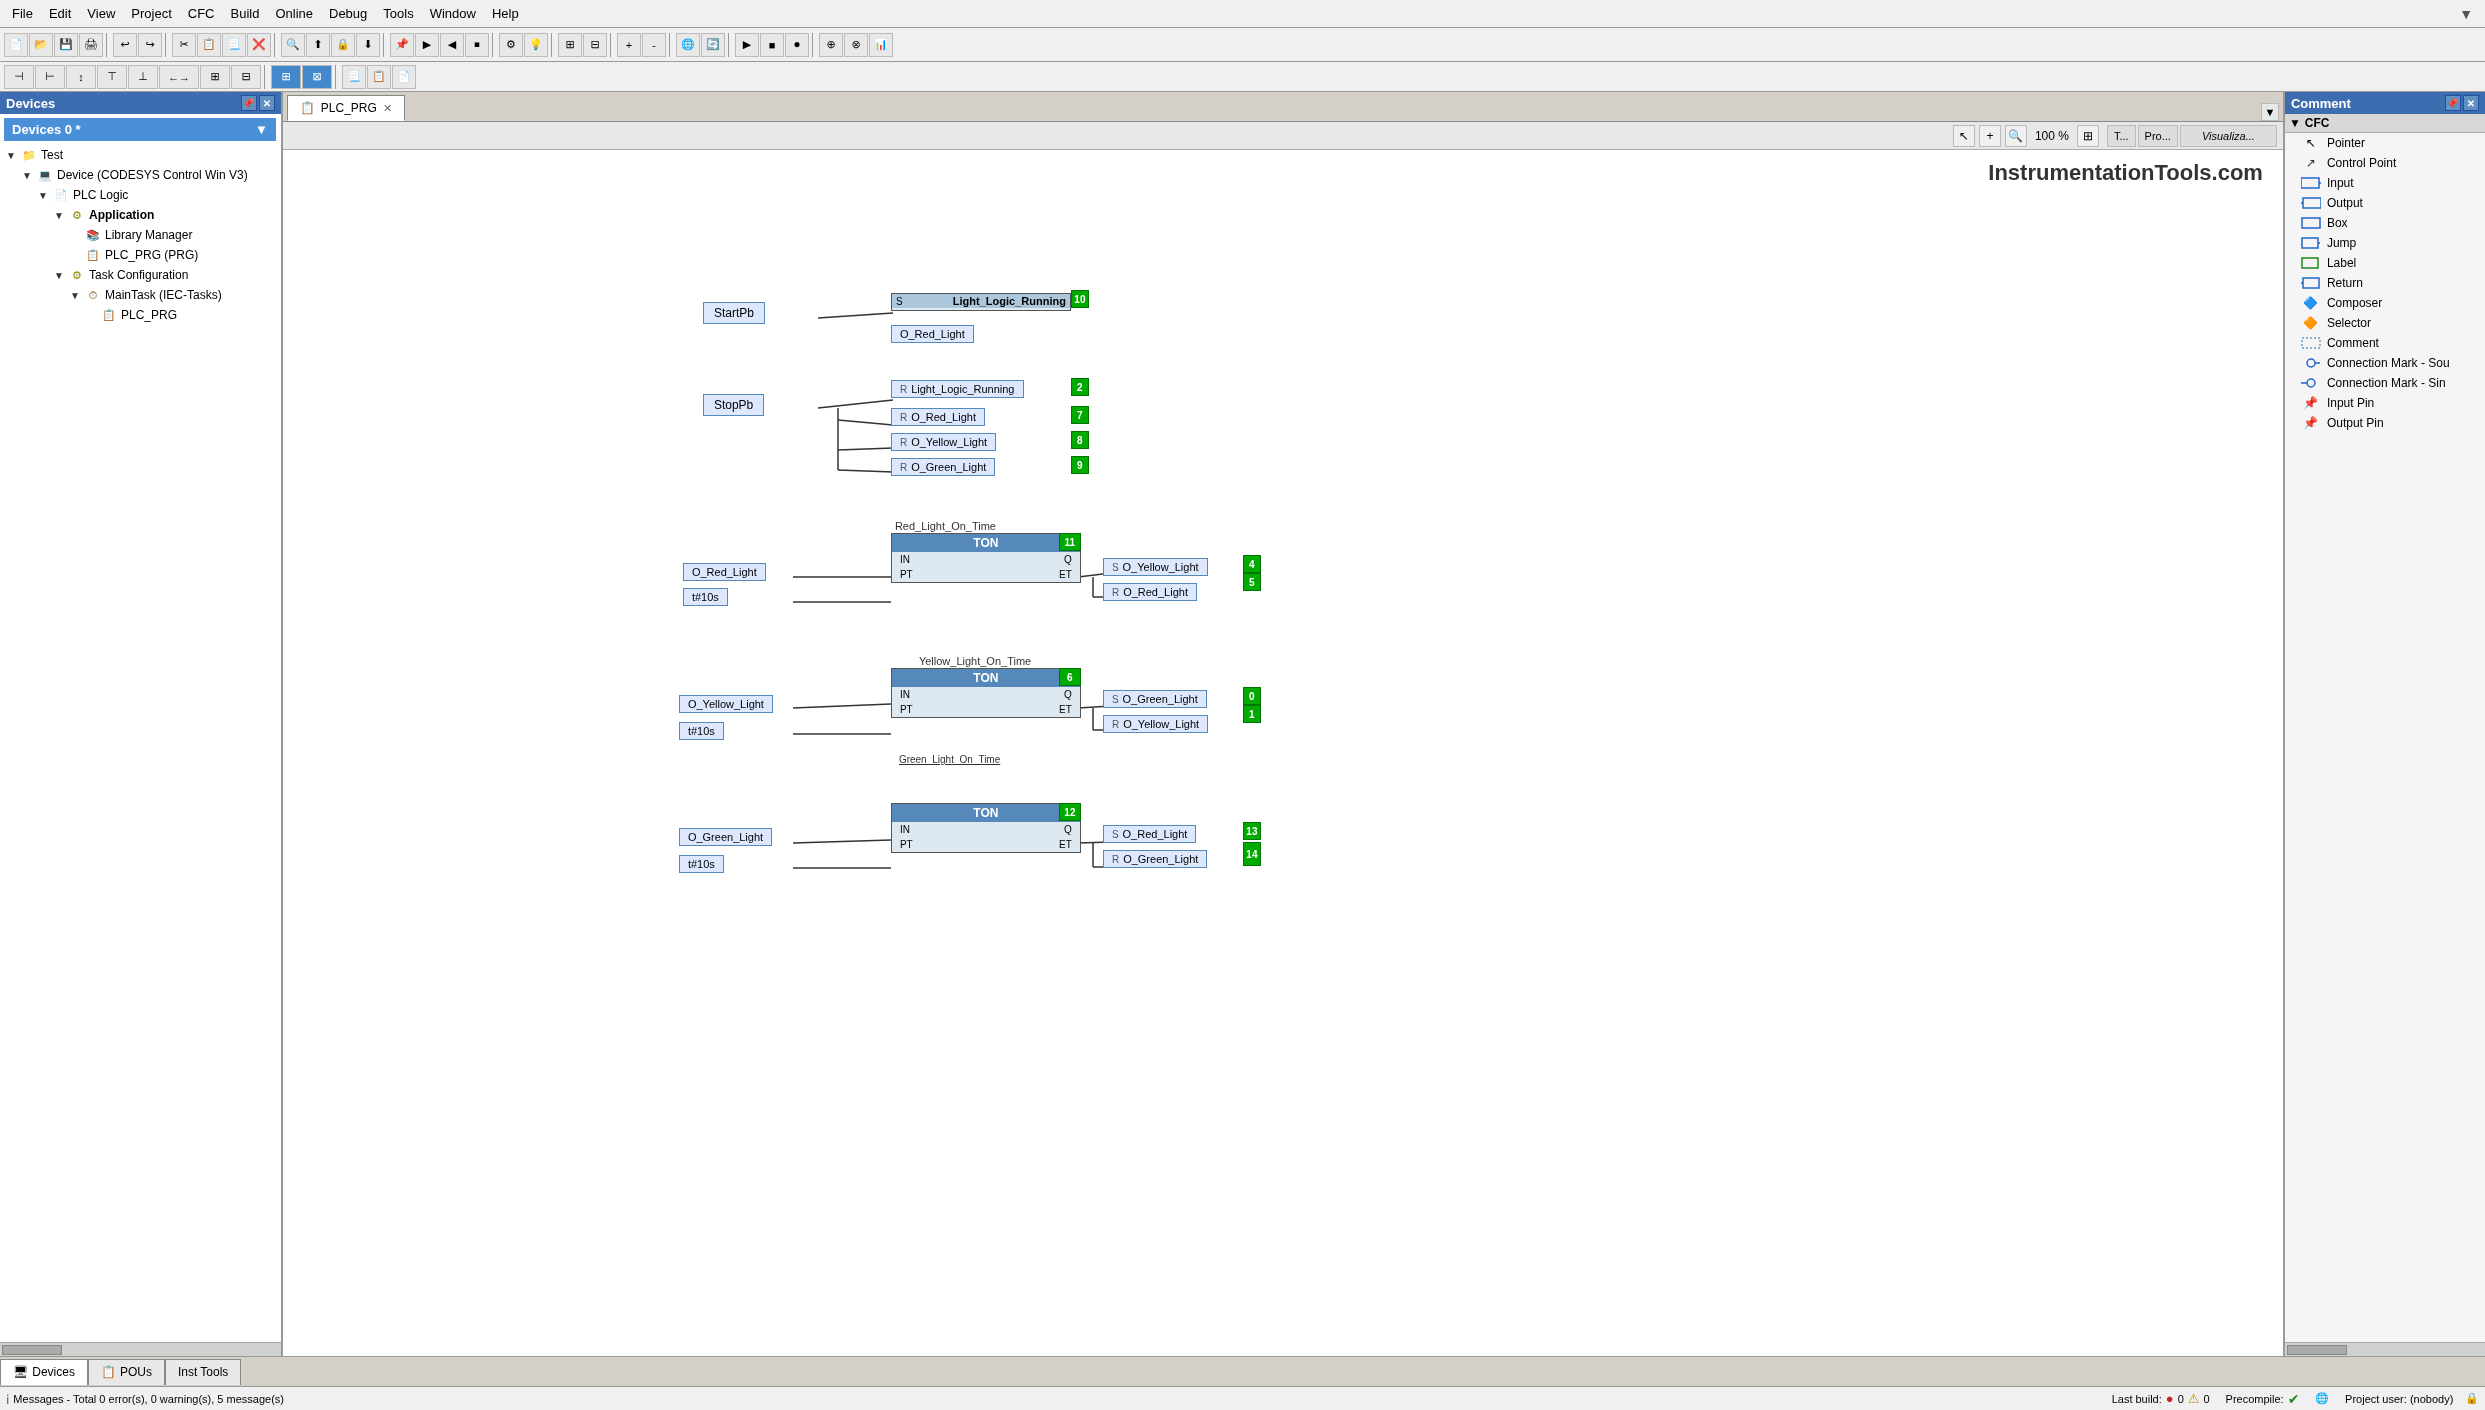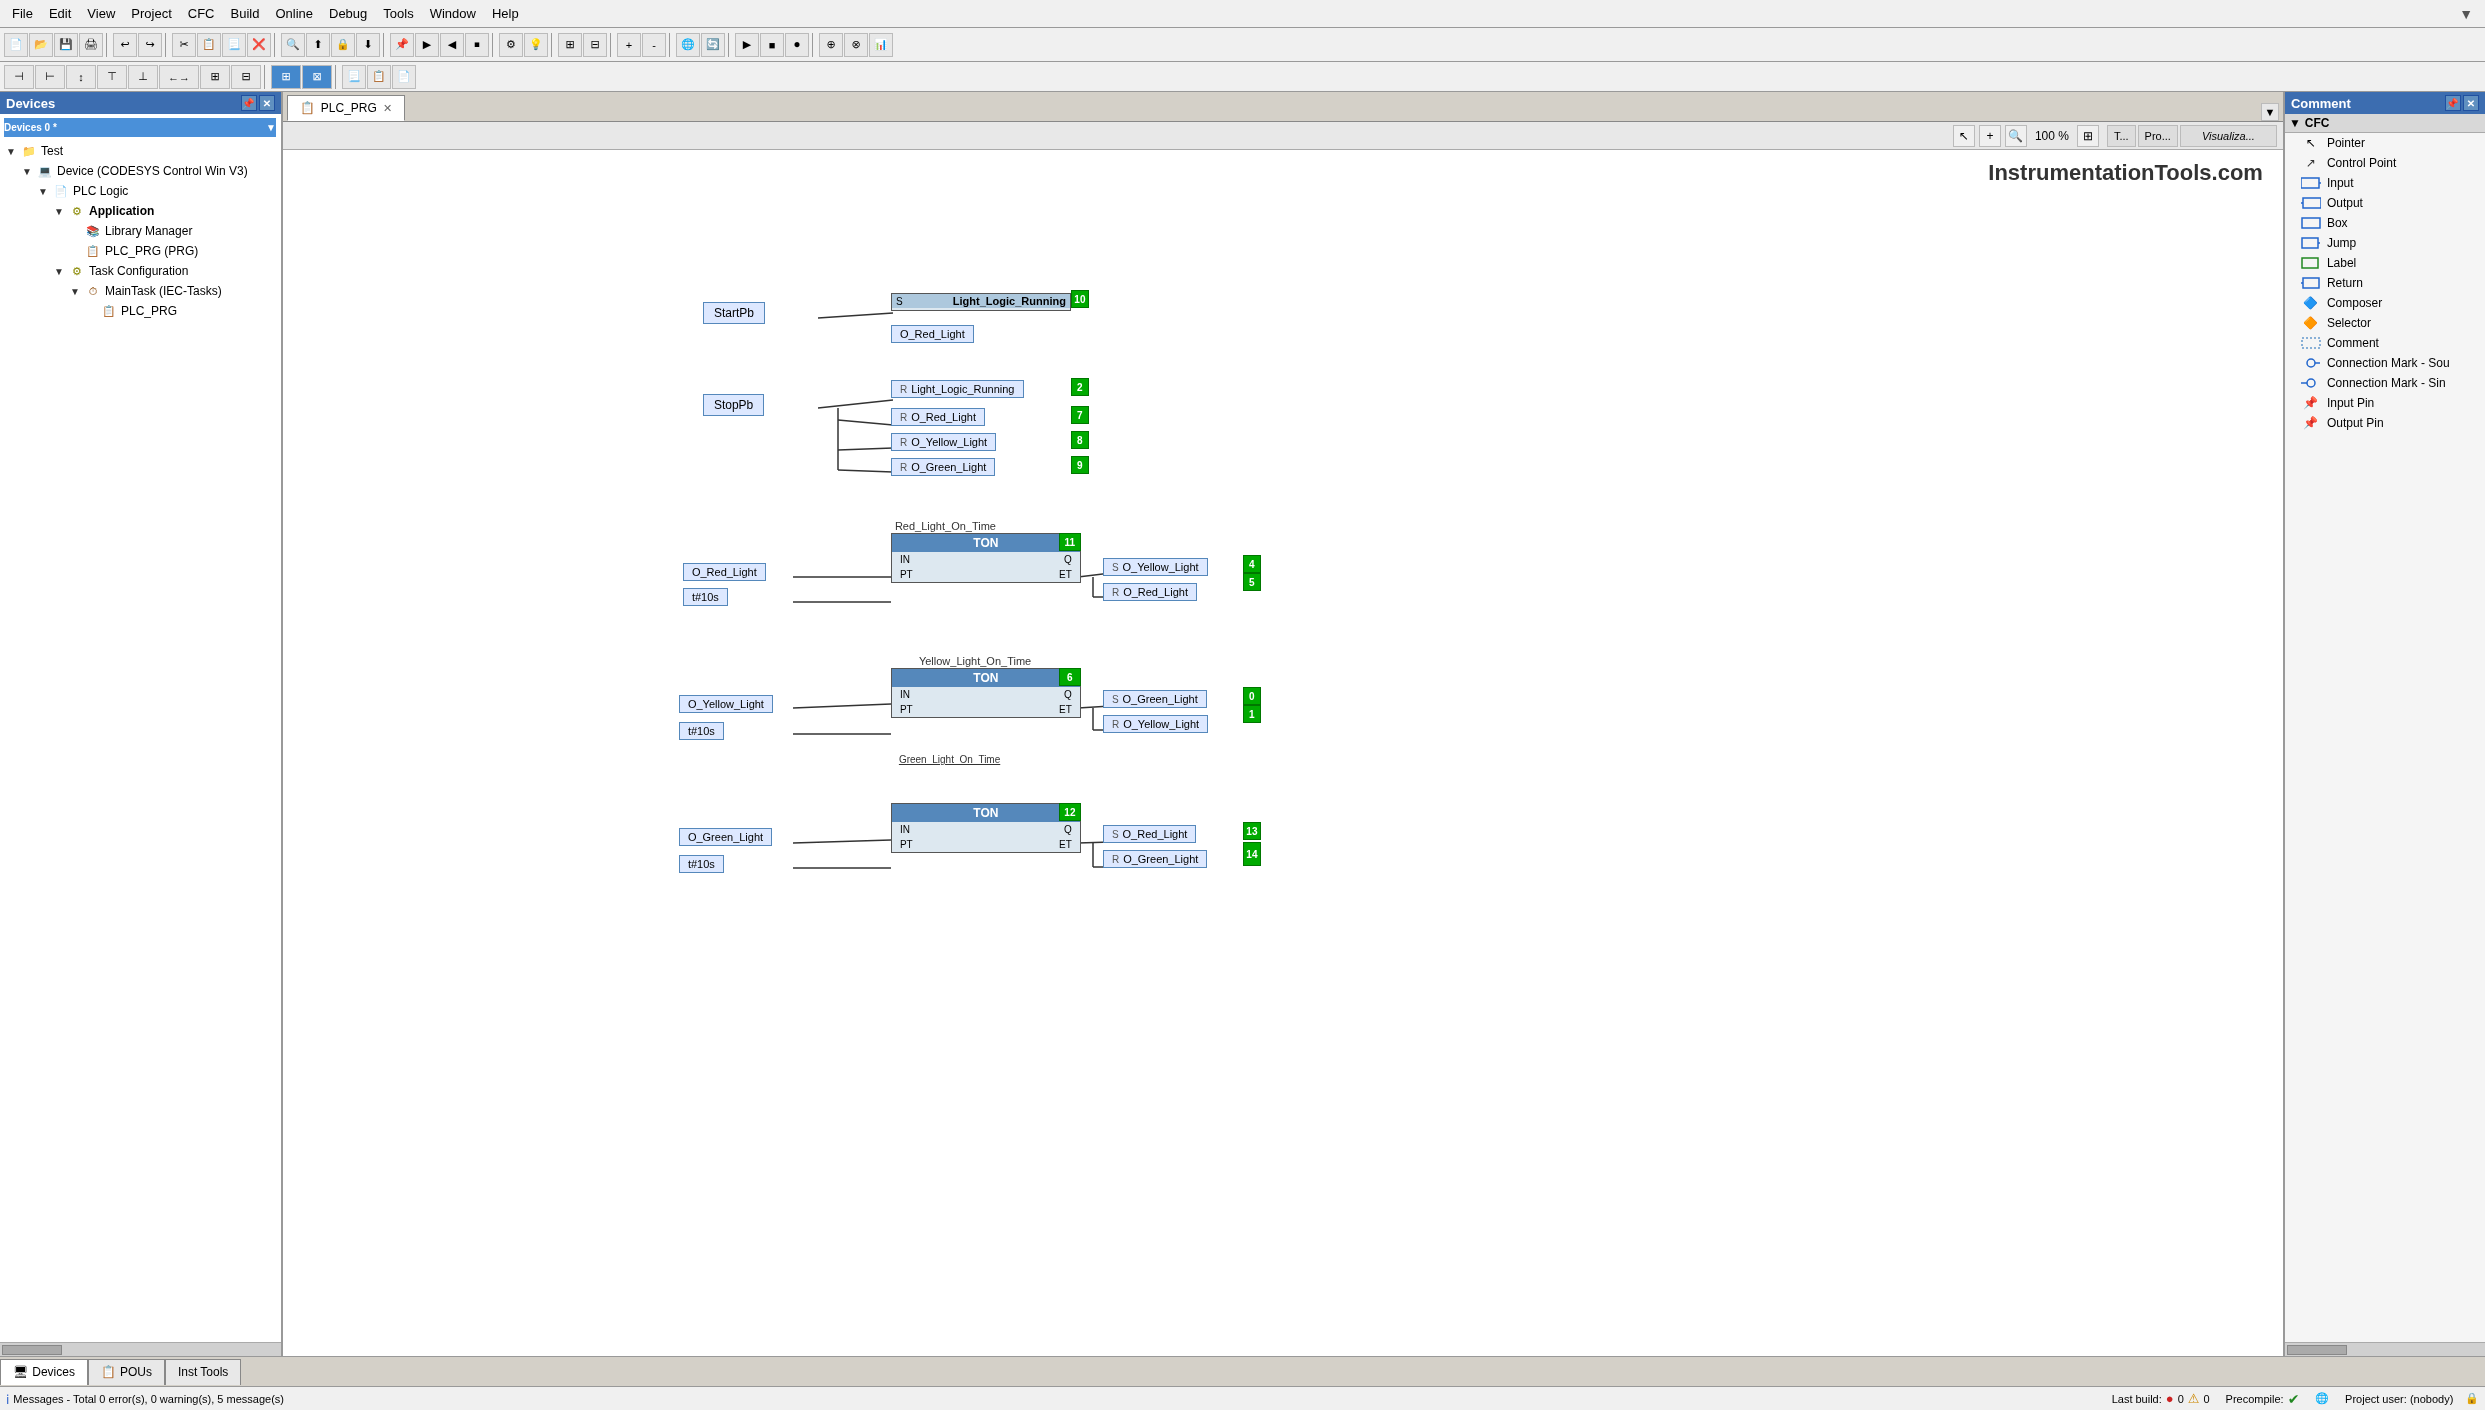--- a/index.html
+++ b/index.html
@@ -157,21 +157,21 @@
     <div class="panel-header">
       <span>Devices</span>
       <div class="panel-header-btns">
         <div class="panel-header-btn">📌</div>
         <div class="panel-header-btn">✕</div>
       </div>
     </div>
 
     <div class="tree-area">
 
-      <div style="background:#4a90d9; color:white; padding:4px 0; font-weight:bold; font-size:10px; margin-bottom:4px; display:flex; align-items:center; gap:4px; border-right:1px solid white;">
+      <div style="background:#4a90d9; color:white; padding:4px 8px; font-weight:bold; font-size:13px; margin-bottom:4px; display:flex; align-items:center; gap:4px; border-right:1px solid white;">
         <span>Devices 0 *</span>
         <span style="margin-left:auto; cursor:pointer;">▼</span>
       </div>
 
       <div class="tree-item">
         <span class="expand-btn">▼</span>
         <span class="tree-icon" style="color:#cc8800;">📁</span>
         <span class="tree-label">Test</span>
       </div>
       <div class="tree-item" style="padding-left:16px;">

